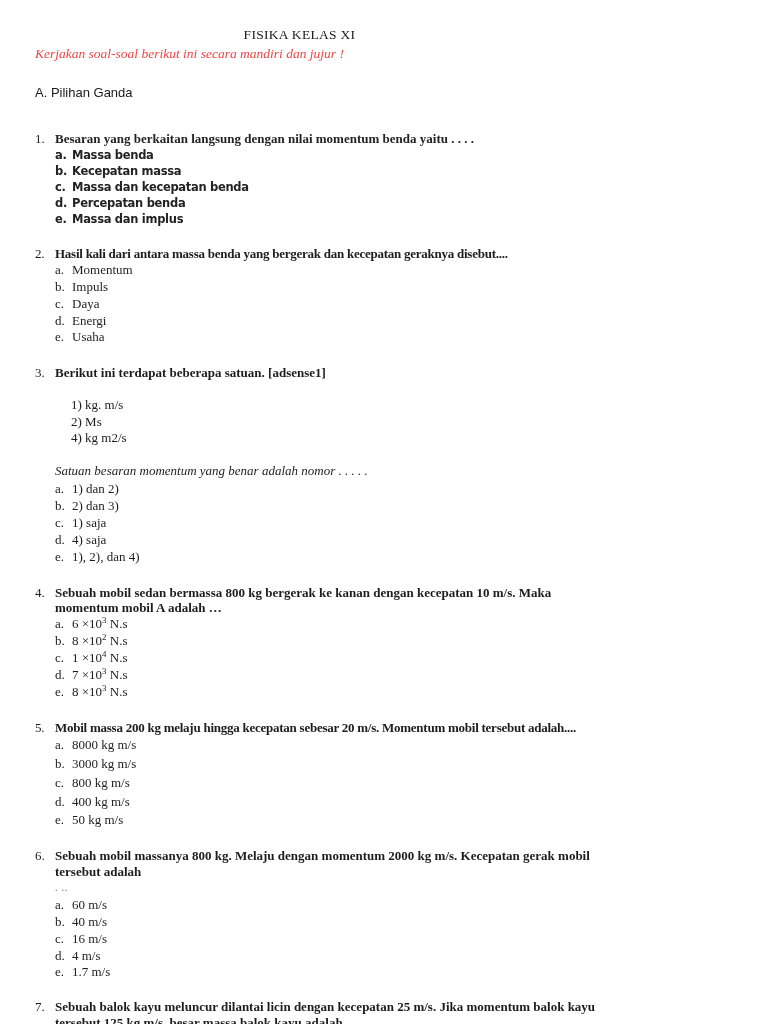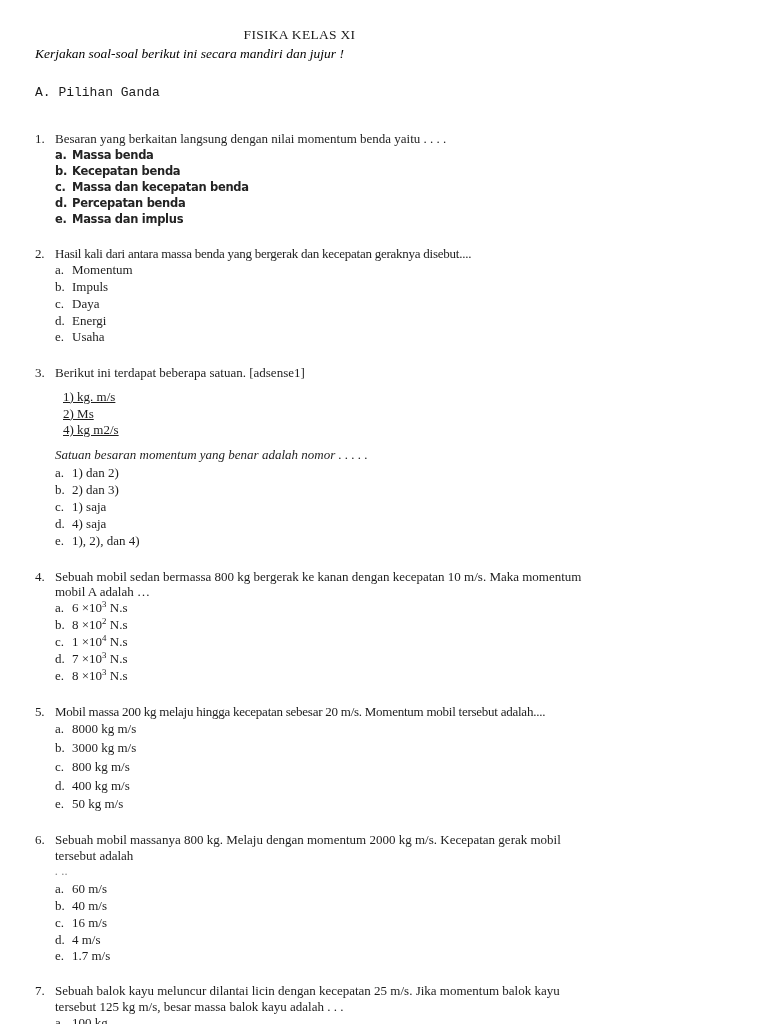--- a/index.html
+++ b/index.html
@@ -31,25 +31,25 @@
     font-size: 13.5px;
     letter-spacing: 0.3px;
     color: #1a1a1a;
     margin: 0 0 3px 0;
     padding-right: 40px;
   }
   .doc-subtitle {
     font-family: "Liberation Serif", "DejaVu Serif", serif;
     font-style: italic;
     font-size: 13.5px;
-    color: #000000;
+    color: #ef4444;
     margin: 0 0 23px 0;
   }
   .section-heading {
-    font-family: Liberation Mono, monospace;
+    font-family: Liberation Sans, sans-serif;
     font-size: 13px;
     color: #1a1a1a;
     margin: 0 0 31px 0;
   }
 
   
   .question {
     margin-bottom: 13px;
   }
   .q-stem {
@@ -58,20 +58,21 @@
     font-size: 13px;
     line-height: 1.18;
   }
   .q-num {
     width: 20px;
     flex: 0 0 20px;
     text-align: left;
   }
   .q-text {
     flex: 1 1 auto;
+    font-weight: bold;
   }
 
   .opt-list {
     margin: 1px 0 0 0;
     padding: 0;
     list-style: none;
   }
   .opt {
     display: flex;
     align-items: flex-start;
@@ -81,24 +82,23 @@
   }
   .opt-key {
     flex: 0 0 17px;
     width: 17px;
   }
   .opt-val {
     flex: 1 1 auto;
   }
 
   .sub-list {
-    margin: 8px;
+    margin: 16px;
     padding: 0 0 0 20px;
     list-style: none;
-    text-decoration: underline;
   }
   .sub-item {
     font-size: 13px;
     line-height: 1.30;
   }
   .sub-lead {
     font-size: 13px;
     line-height: 1.30;
     padding-left: 20px;
     font-style: italic;
@@ -156,21 +156,21 @@
       <span class="q-num">1.</span>
       <span class="q-text">Besaran yang berkaitan langsung dengan nilai momentum benda yaitu . . . .</span>
     </div>
     <ul class="opt-list">
       <li class="opt">
         <span class="opt-key">a.</span>
         <span class="opt-val">Massa benda</span>
       </li>
       <li class="opt">
         <span class="opt-key">b.</span>
-        <span class="opt-val">Kecepatan benda</span>
+        <span class="opt-val">Kecepatan massa</span>
       </li>
       <li class="opt">
         <span class="opt-key">c.</span>
         <span class="opt-val">Massa dan kecepatan benda</span>
       </li>
       <li class="opt">
         <span class="opt-key">d.</span>
         <span class="opt-val">Percepatan benda</span>
       </li>
       <li class="opt">

